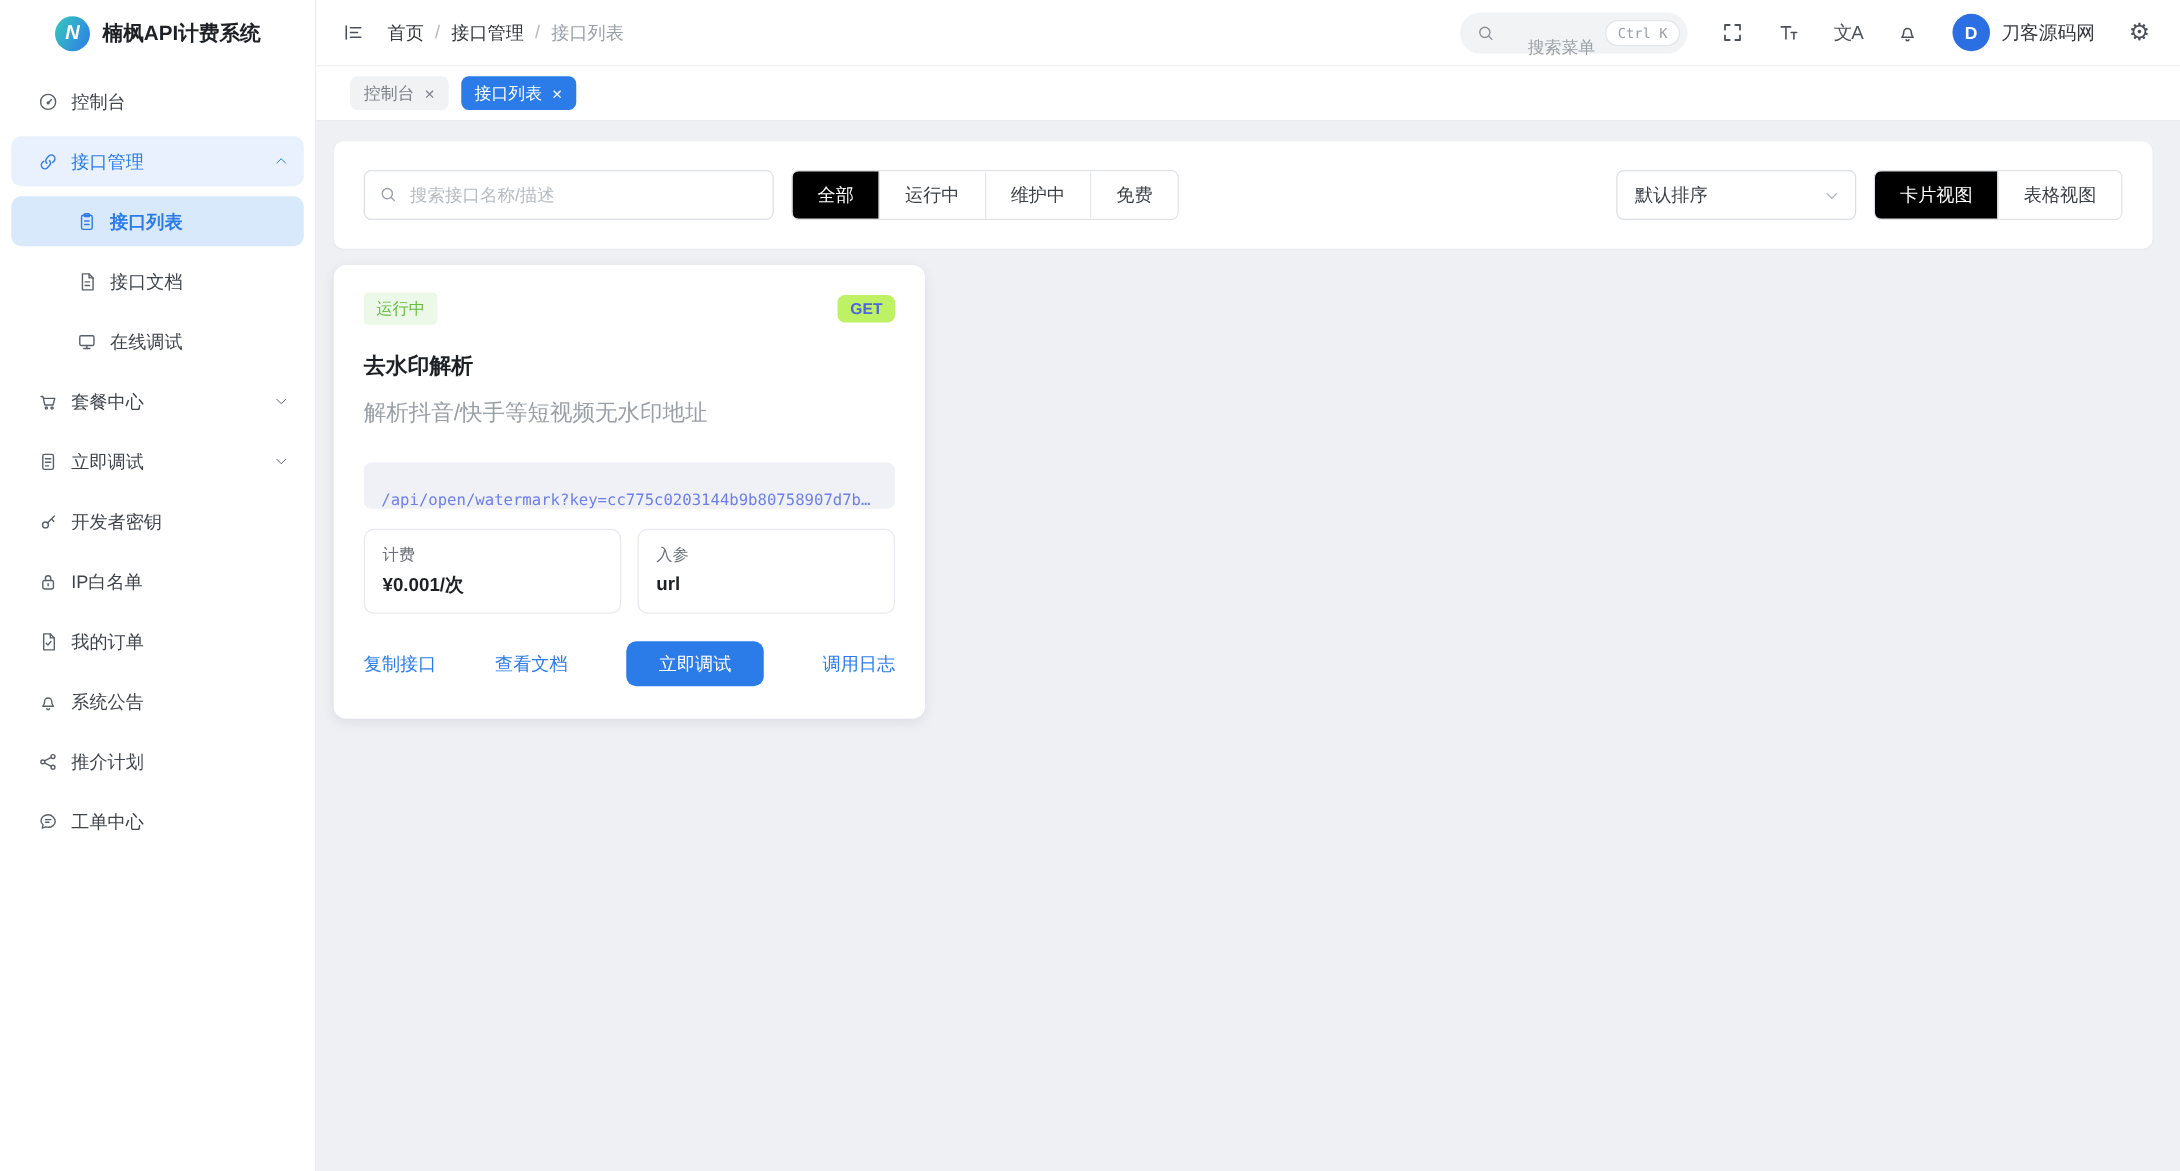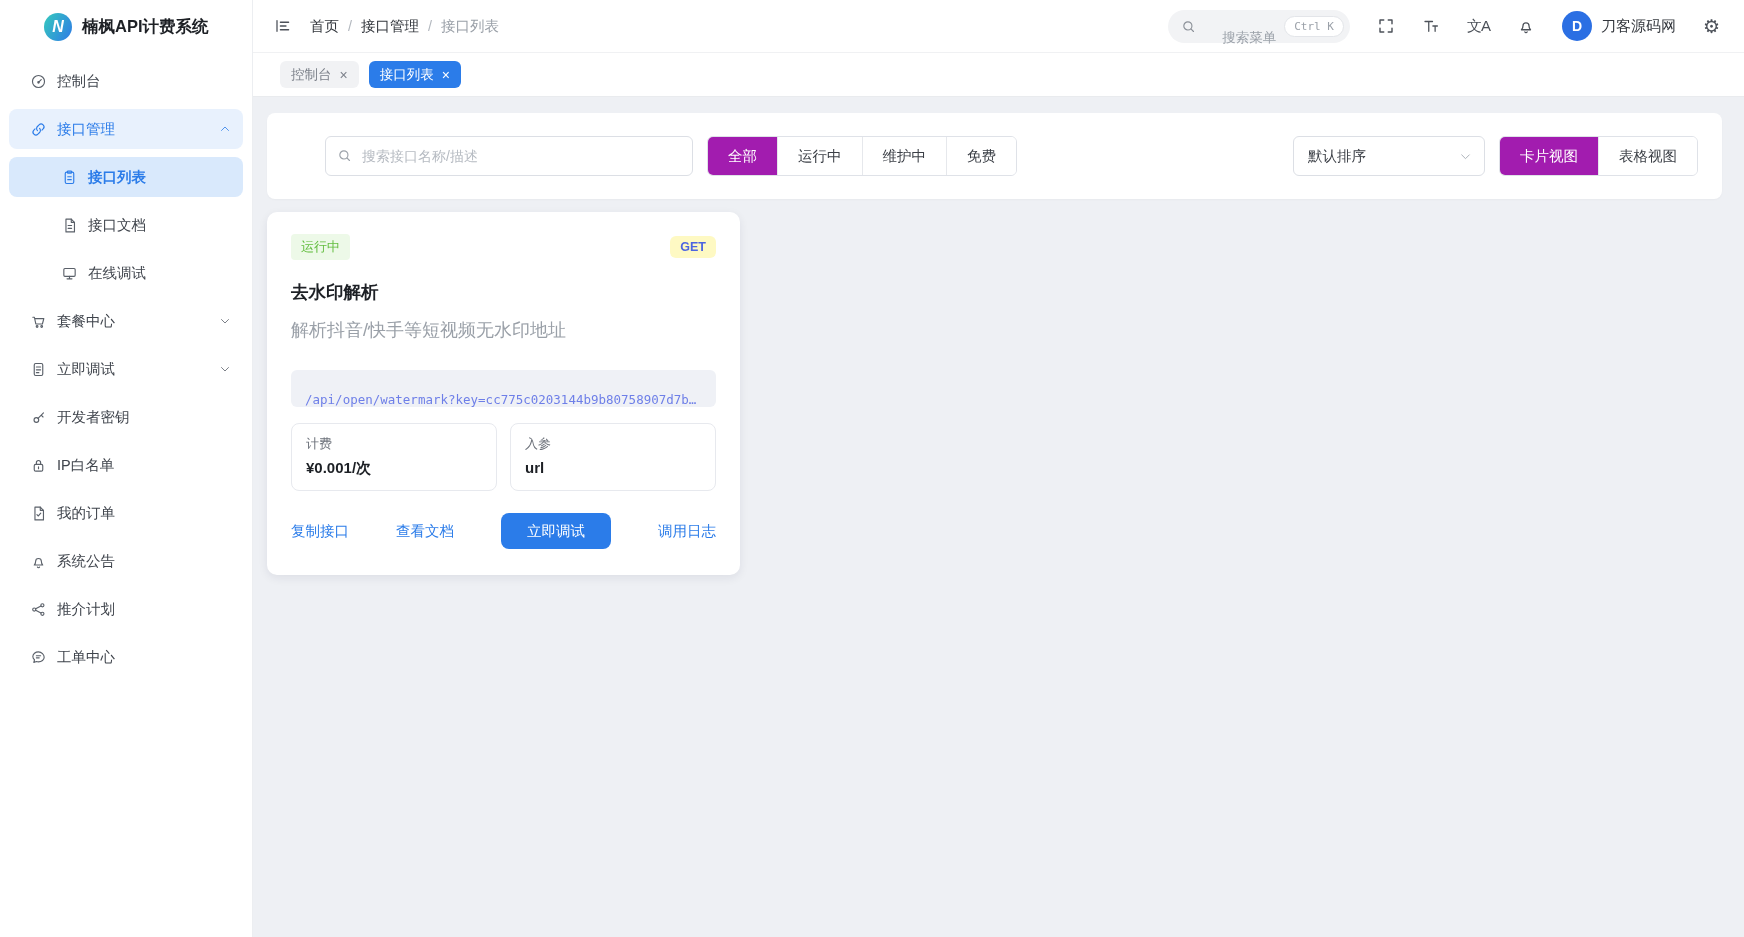--- a/index.html
+++ b/index.html
@@ -66,48 +66,48 @@
     padding:0 11px; border-radius:6px; font-size:13.5px; cursor:pointer;
     background:#f1f2f4; color:#7c818a; }
   .tab-chip .x { font-size:14px; line-height:1; cursor:pointer; }
   .tab-chip.active { background:#2b7ce9; color:#fff; }
 
   
   .main { flex:1; background:#eef0f4; padding:16px 22px 0 14px; overflow:hidden; }
   .filter-panel { background:#fff; border-radius:8px; height:86px;
     display:flex; align-items:center; padding:0 24px; gap:14px;
     box-shadow:0 1px 2px rgba(0,0,0,.03); }
-  .srch-input { position:relative; width:368px;margin-left:34px; }
+  .srch-input { position:relative; width:328px; }
   .srch-input svg { position:absolute; left:12px; top:12px; width:15px; height:15px;
     stroke:#9ba1a9; fill:none; stroke-width:1.8; stroke-linecap:round; }
   .srch-input input { width:100%; height:40px; border:1px solid #dcdfe5;
     border-radius:6px; padding:0 12px 0 36px; font-size:14px; color:#33373d;
     outline:none; font-family:inherit; }
   .srch-input input::placeholder { color:#b6bbc2; }
   .seg { display:flex; border:1px solid #dfe2e8; border-radius:6px;
     overflow:hidden; height:40px; }
   .seg button { border:none; background:#fff; font-family:inherit; font-size:14.5px;
     color:#3b3f46; padding:0 20px; cursor:pointer; border-left:1px solid #e6e8ec; }
   .seg button:first-child { border-left:none; }
-  .seg button.on { background:#a21caf; color:#fff; }
+  .seg button.on { background:#000000; color:#fff; }
   .toolbar-right { margin-left:auto; display:flex; align-items:flex-end; gap:14px; }
   .select { width:192px; height:40px; border:1px solid #dcdfe5; border-radius:6px;
     display:flex; align-items:center; padding:0 12px 0 14px; font-size:14.5px;
     color:#3b3f46; cursor:pointer; background:#fff; }
   .select .v { flex:1; }
   .select svg { width:13px; height:13px; stroke:#aab0b8; fill:none; stroke-width:1.8;
     stroke-linecap:round; stroke-linejoin:round; }
 
   
   .card { width:473px; margin-top:13px; background:#fff; border-radius:10px;
     padding:22px 24px 26px 24px; box-shadow:0 3px 10px rgba(20,30,60,.08); }
   .card-top { display:flex; align-items:center; justify-content:space-between; }
   .badge-status { background:#edf9e8; color:#63bd3f; font-size:13px;
     padding:4px 10px; border-radius:4px; }
-  .badge-method { background:#fef9c3; color:#4d65e0; font-size:12.5px; font-weight:bold;
+  .badge-method { background:#bef264; color:#4d65e0; font-size:12.5px; font-weight:bold;
     padding:4px 10px; border-radius:6px; }
   .card-title { margin-top:20px; font-size:17.5px; font-weight:bold; color:#1d2025; }
   .card-desc { margin-top:14px; font-size:18px; color:#9aa0a8; }
   .endpoint { margin-top:28px; background:#eff1f6; border-radius:6px; height:37px;
     display:flex; align-items:flex-end; padding:0 14px; cursor:pointer; }
   .endpoint code { font-family:"DejaVu Sans Mono","Liberation Mono",monospace;
     font-size:12.5px; color:#6e7fe8; white-space:nowrap; overflow:hidden; }
   .stats { margin-top:16px; display:flex; gap:13px; }
   .stat { flex:1; border:1px solid #e7e9ee; border-radius:8px; padding:11px 14px 12px; }
   .stat .sl { font-size:13px; color:#6b7079; }

